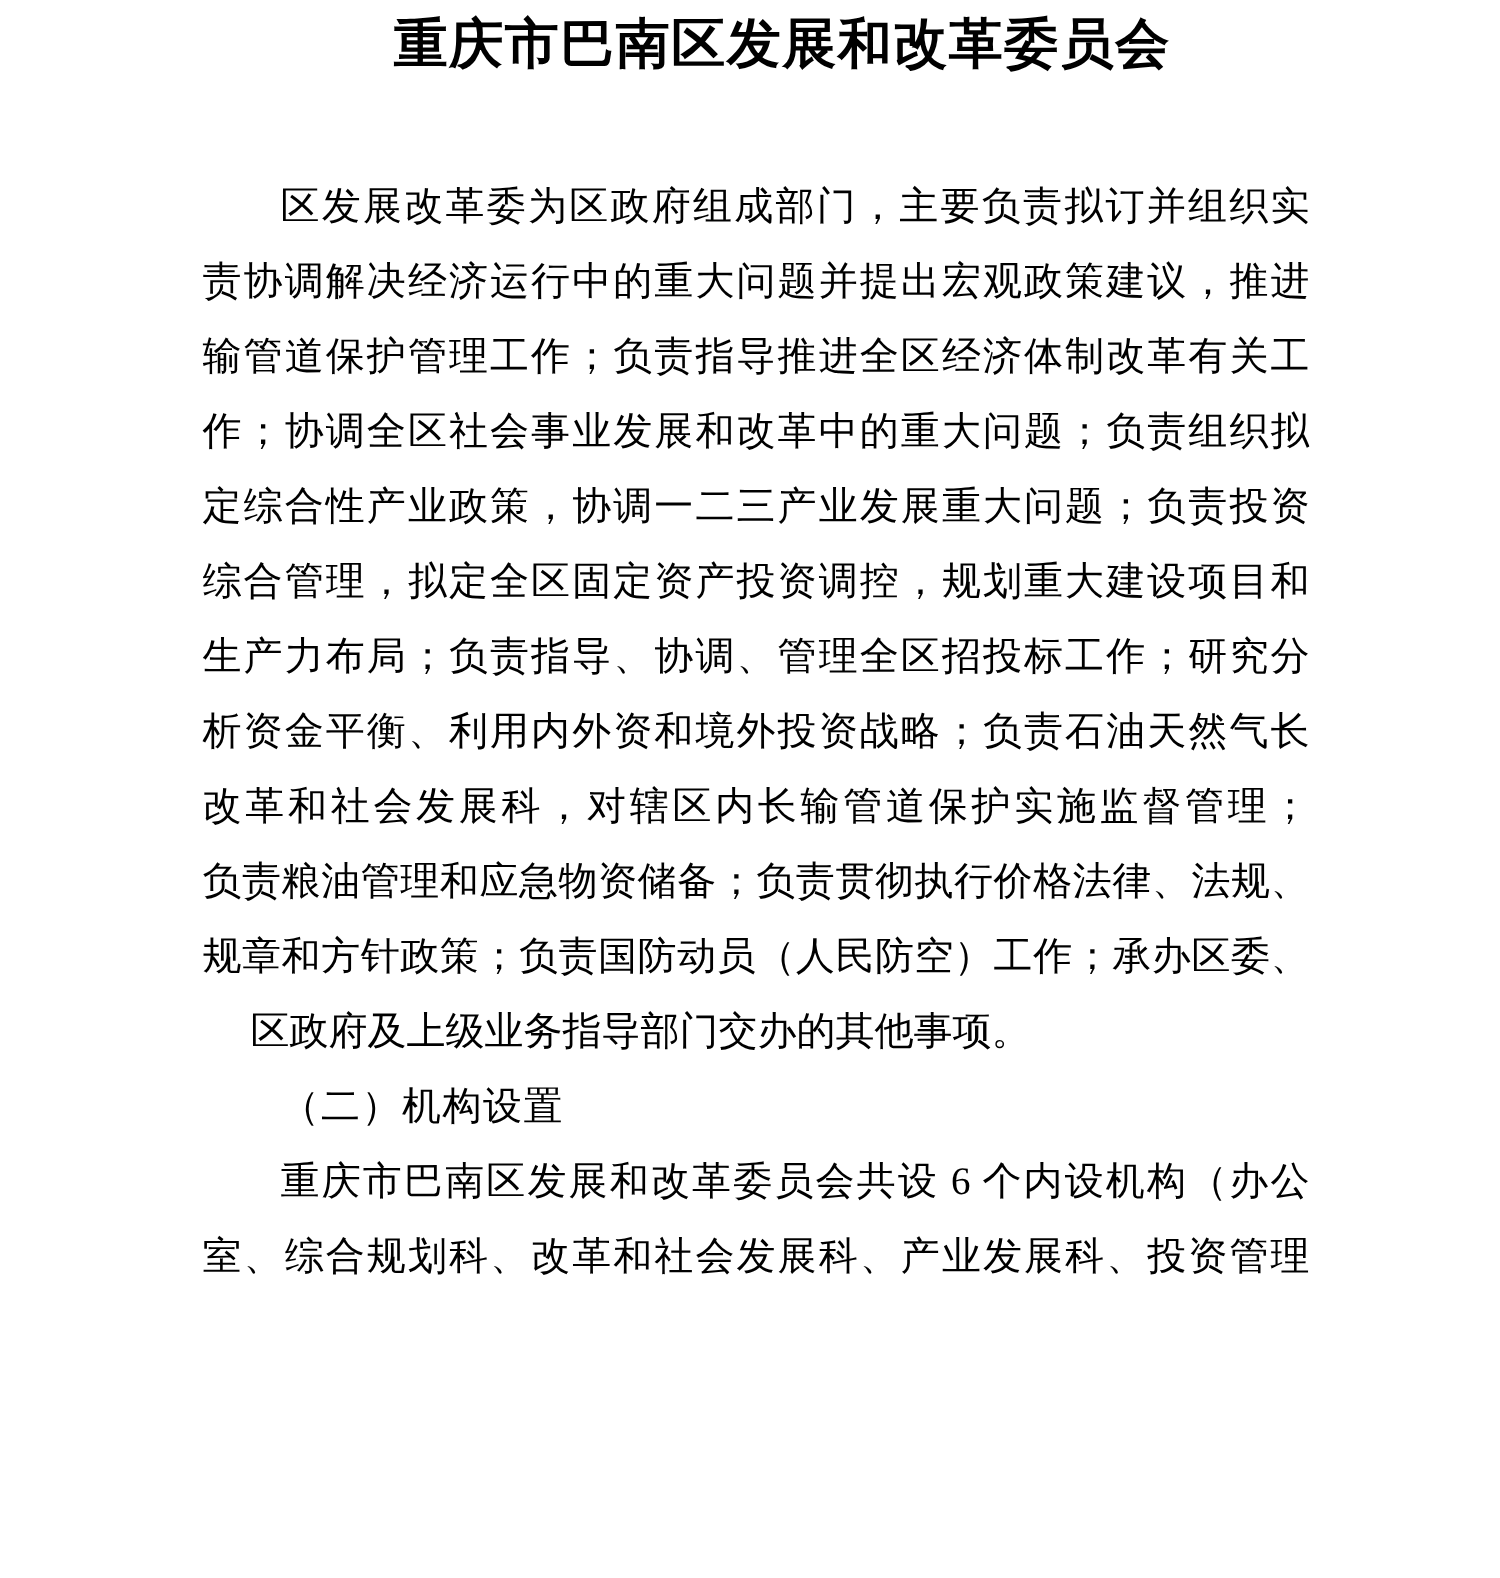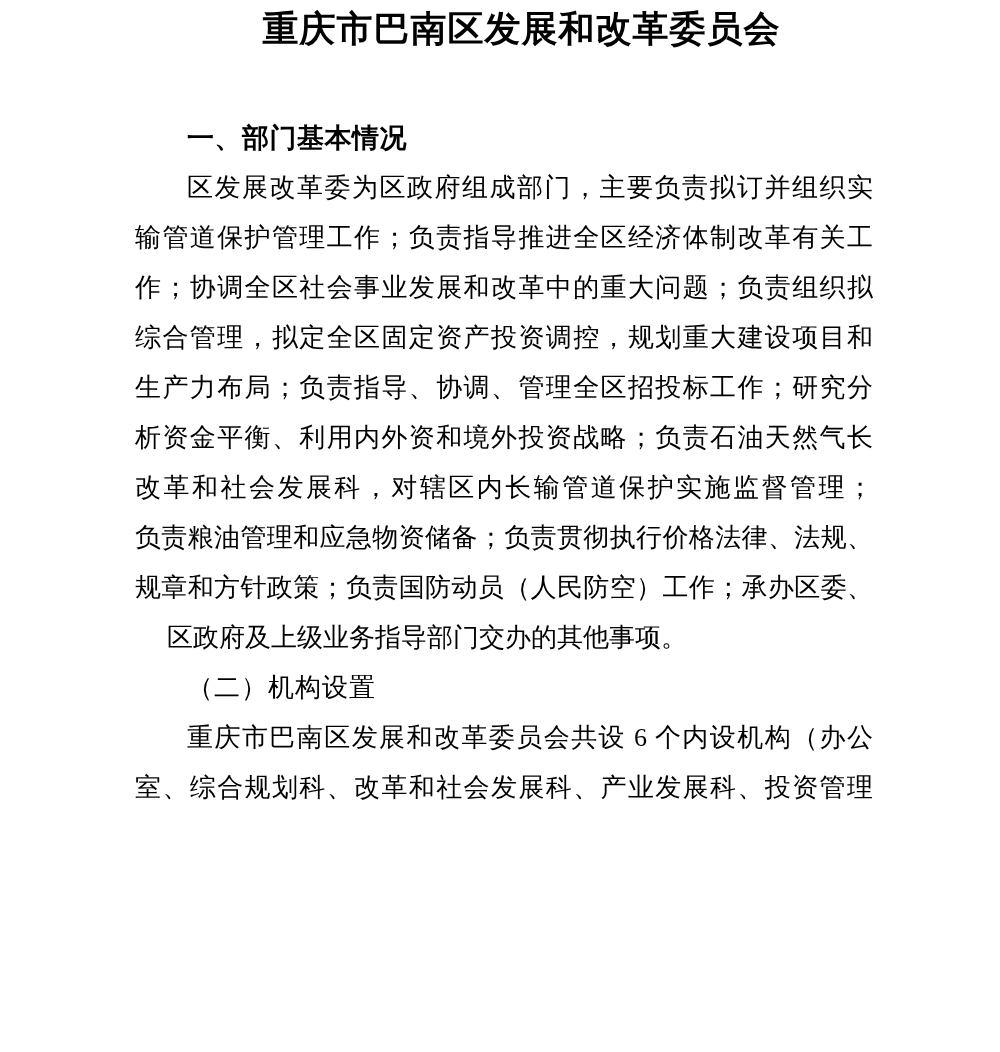--- a/index.html
+++ b/index.html
@@ -73,27 +73,28 @@
 </style>
 </head>
 <body>
 
 <div class="doc">
   <h1 class="doc-title">
     <span class="title-line">重庆市巴南区发展和改革委员会</span>
   </h1>
 
   <div class="content">
-    <h2 class="sec">一、部门基本情况</h2>
 
 
     <div class="para closed">
         <div class="tline tline-first">区发展改革委为区政府组成部门，主要负责拟订并组织实</div>
+        <div class="tline">责协调解决经济运行中的重大问题并提出宏观政策建议，推进</div>
         <div class="tline">输管道保护管理工作；负责指导推进全区经济体制改革有关工</div>
         <div class="tline">作；协调全区社会事业发展和改革中的重大问题；负责组织拟</div>
+        <div class="tline">定综合性产业政策，协调一二三产业发展重大问题；负责投资</div>
         <div class="tline">综合管理，拟定全区固定资产投资调控，规划重大建设项目和</div>
         <div class="tline">生产力布局；负责指导、协调、管理全区招投标工作；研究分</div>
         <div class="tline">析资金平衡、利用内外资和境外投资战略；负责石油天然气长</div>
         <div class="tline">改革和社会发展科，对辖区内长输管道保护实施监督管理；</div>
         <div class="tline">负责粮油管理和应急物资储备；负责贯彻执行价格法律、法规、</div>
         <div class="tline">规章和方针政策；负责国防动员（人民防空）工作；承办区委、</div>
         <div class="tline">区政府及上级业务指导部门交办的其他事项。</div>
       </div>
 
     <h3 class="subsec">（二）机构设置</h3>

